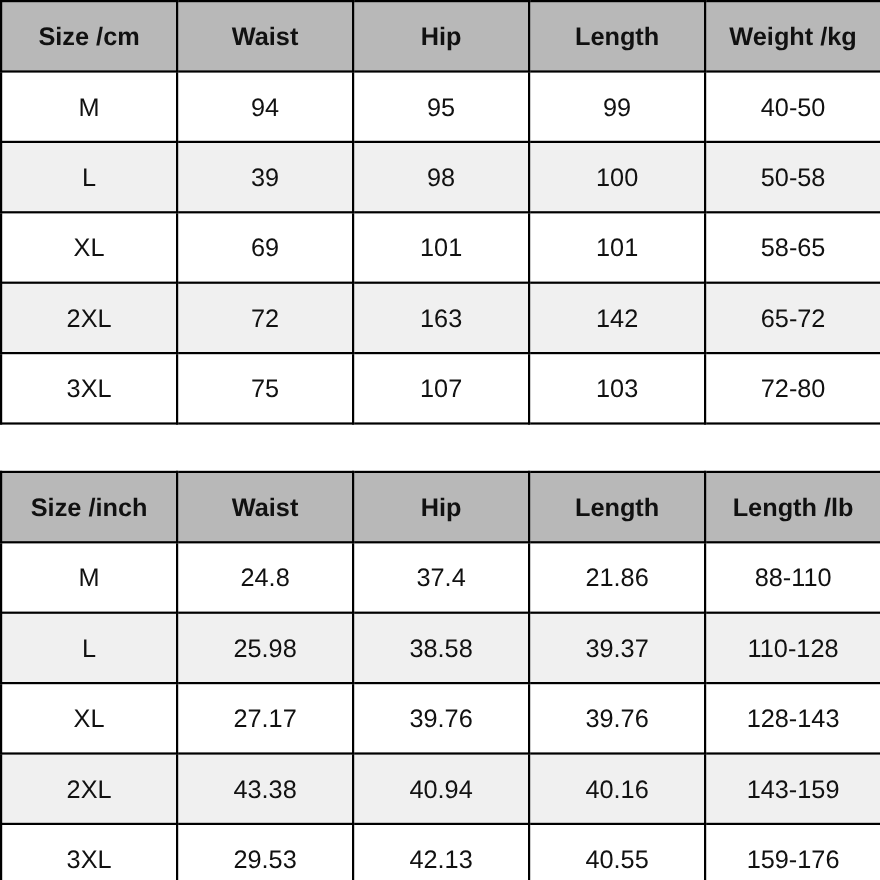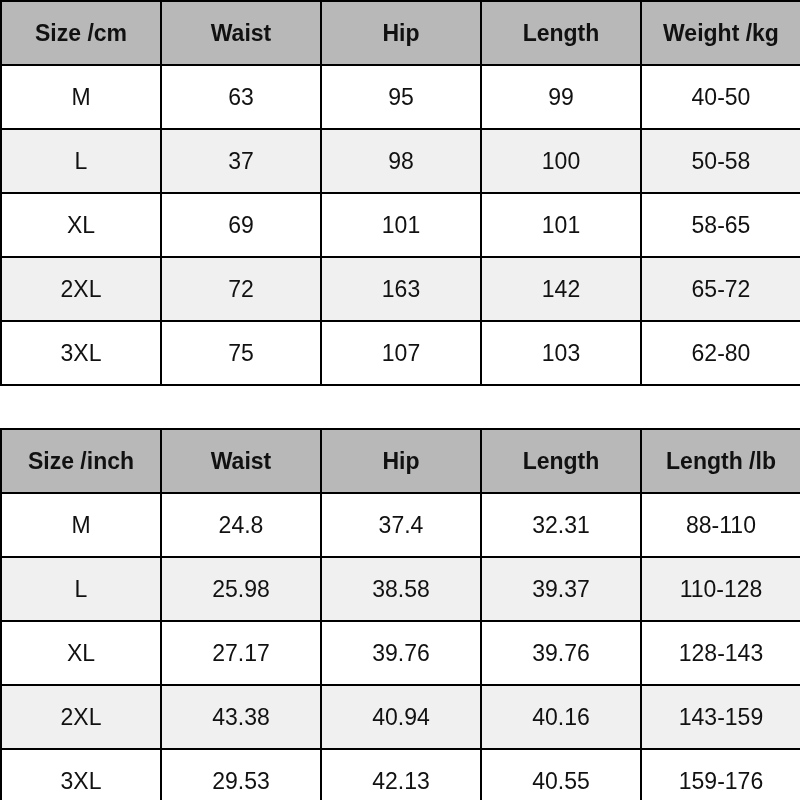--- a/index.html
+++ b/index.html
@@ -87,28 +87,28 @@
           <th>Size /cm</th>
           <th>Waist</th>
           <th>Hip</th>
           <th>Length</th>
           <th>Weight /kg</th>
         </tr>
       </thead>
       <tbody>
         <tr class="row-even">
           <td>M</td>
-          <td>63</td>
+          <td>94</td>
           <td>95</td>
           <td>99</td>
           <td>40-50</td>
         </tr>
         <tr class="row-odd">
           <td>L</td>
-          <td>37</td>
+          <td>39</td>
           <td>98</td>
           <td>100</td>
           <td>50-58</td>
         </tr>
         <tr class="row-even">
           <td>XL</td>
           <td>69</td>
           <td>101</td>
           <td>101</td>
           <td>58-65</td>
@@ -118,21 +118,21 @@
           <td>72</td>
           <td>163</td>
           <td>142</td>
           <td>65-72</td>
         </tr>
         <tr class="row-even">
           <td>3XL</td>
           <td>75</td>
           <td>107</td>
           <td>103</td>
-          <td>62-80</td>
+          <td>72-80</td>
         </tr>
       </tbody>
     </table>
   </div>
 
   <div class="table-block" id="block-inch">
     <table class="size-table">
       <colgroup>
         <col class="c0">
           <col class="c1">
@@ -147,21 +147,21 @@
           <th>Hip</th>
           <th>Length</th>
           <th>Length /lb</th>
         </tr>
       </thead>
       <tbody>
         <tr class="row-even">
           <td>M</td>
           <td>24.8</td>
           <td>37.4</td>
-          <td>32.31</td>
+          <td>21.86</td>
           <td>88-110</td>
         </tr>
         <tr class="row-odd">
           <td>L</td>
           <td>25.98</td>
           <td>38.58</td>
           <td>39.37</td>
           <td>110-128</td>
         </tr>
         <tr class="row-even">

